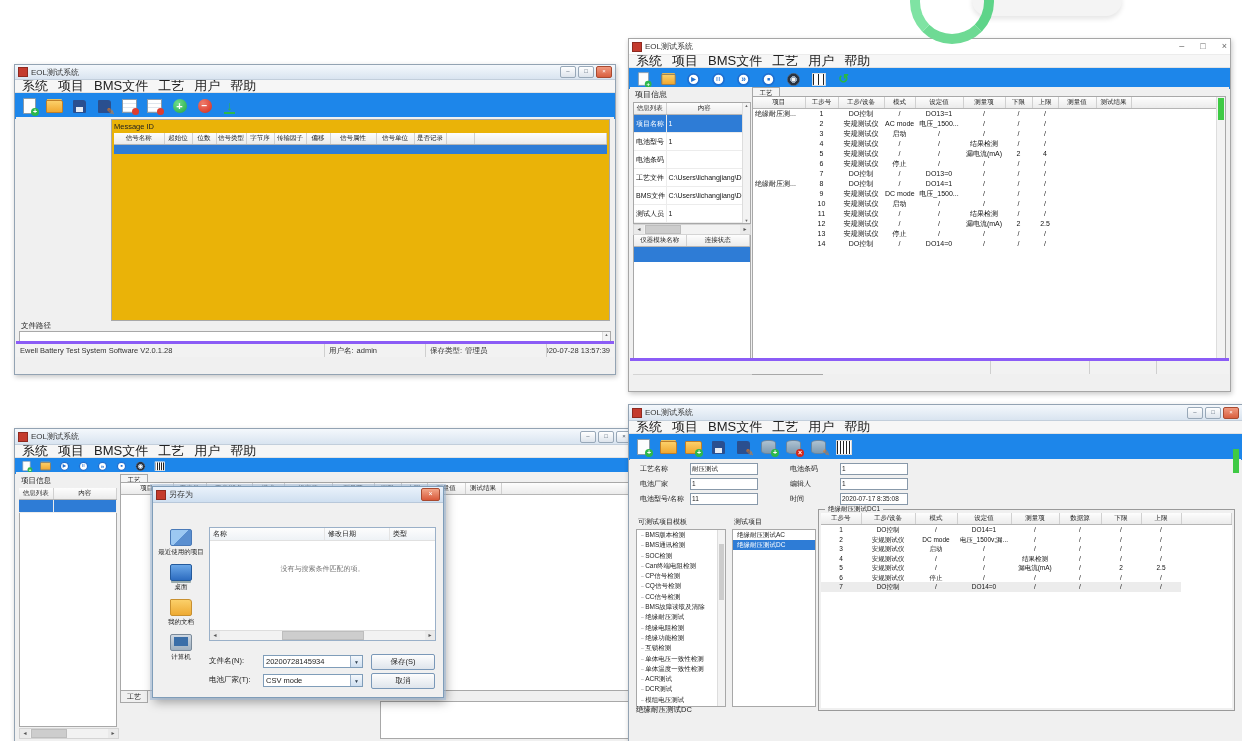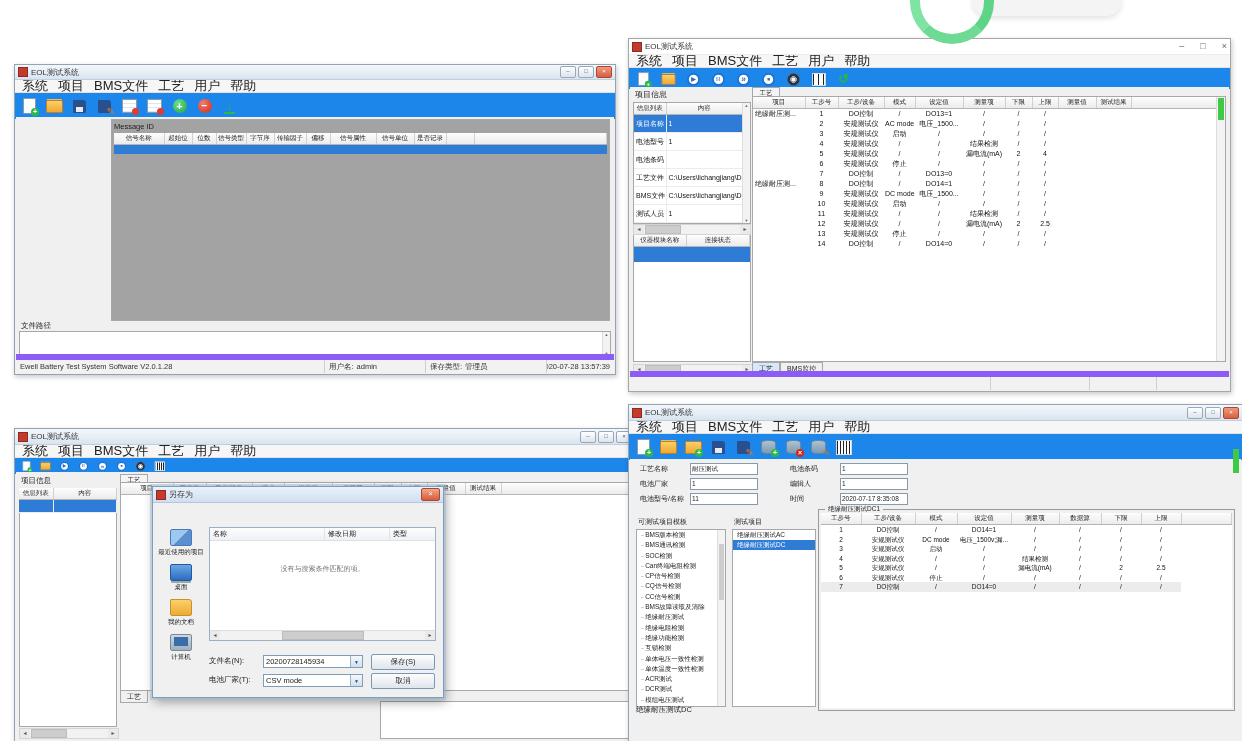--- a/index.html
+++ b/index.html
@@ -114,34 +114,34 @@
   
   .sb-h{height:9px;background:#f2f2f2;border:1px solid #d4d4d4;display:flex;align-items:center;overflow:hidden}
   .sb-ar{width:10px;height:100%;background:#eaeaea;color:#555;font-size:5px;line-height:8px;text-align:center;flex:none}
   .sb-ar.l::before{content:"\25C4"} .sb-ar.r::before{content:"\25BA"}
   .sb-thumb{height:7px;width:34px;background:#cdcdcd;margin:0 1px;border:1px solid #bdbdbd}
   .vtrack{position:absolute;right:0;top:0;bottom:0;width:7px;background:#f3f3f3;border-left:1px solid #ddd;
           display:flex;flex-direction:column;justify-content:space-between;align-items:center;font-size:4px;color:#666}
   .vtrack::before{content:"\25B2"} .vtrack::after{content:"\25BC"}
   .green-thumb{position:absolute;right:1px;top:1px;width:6px;height:22px;background:var(--green_thumb,#3fca45)}
 
-  .statusbar{position:absolute;left:0;right:0;bottom:0;height:13px;background:#f2f2f2;border-top:6px solid #8b5cf6;
+  .statusbar{position:absolute;left:0;right:0;bottom:16px;height:13px;background:#f2f2f2;border-top:3px solid #8b5cf6;
              display:flex;align-items:flex-end;font-size:7.5px;color:#333}
   .statusbar .cell{border-right:1px solid #cfcfcf;padding:0 4px;height:100%;display:flex;align-items:center;
                    white-space:nowrap;overflow:hidden;gap:3px}
 
   .tab{font-size:7px;line-height:11px;height:11px;padding:0 6px;background:#f0f0f0;border:1px solid #a8a8a8}
   .tab.active{background:#d8e8fa}
   .tab-top{position:absolute;top:0;left:0;width:26px;height:9px;background:#f4f4f4;border:1px solid #a8a8a8;border-bottom:none;
            font-size:6.5px;line-height:9px;text-align:center}
 
   
   .tl-left{position:absolute;left:3px;top:2px;width:88px;bottom:52px;display:flex;flex-direction:column}
   .tl-msglist{flex:1}
-  .tl-main{position:absolute;left:95px;right:4px;top:2px;bottom:52px;background:#a3a3a3;border:1px solid #a8a8a8;overflow:hidden}
+  .tl-main{position:absolute;left:95px;right:4px;top:2px;bottom:52px;background:#eab308;border:1px solid #a8a8a8;overflow:hidden}
   .tl-main .panel-label{font-size:7.5px}
   .tl-grid{width:calc(100% - 4px);margin:0 2px}
   .tl-filepath{position:absolute;left:5px;bottom:42px;font-size:7.5px}
   .tl-text{position:absolute;left:3px;right:3px;bottom:16px;height:24px}
 
   
   .tr-left{position:absolute;left:3px;top:0;width:118px;bottom:28px;display:flex;flex-direction:column}
   .tr-info-wrap{position:relative;background:#fff;border:1px solid #a8a8a8}
   .tr-info-wrap .grid{width:calc(100% - 7px)}
   .tr-mod{flex:1;background:#fff;border:1px solid #a8a8a8;border-top:none;overflow:hidden}

